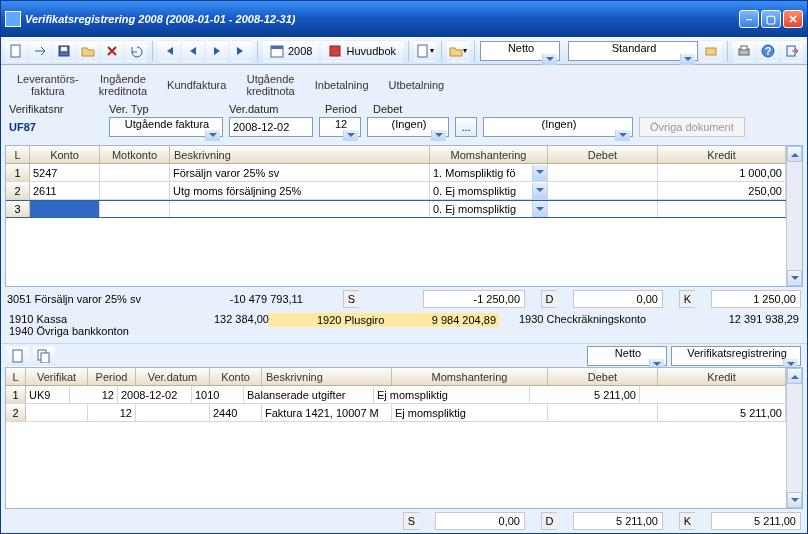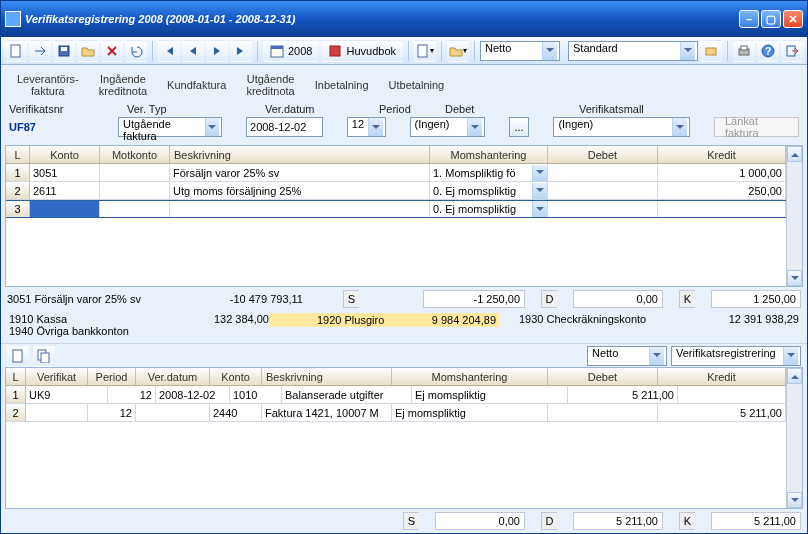--- a/index.html
+++ b/index.html
@@ -8,27 +8,27 @@
   .titlebar { height: 36px; background: linear-gradient(to bottom, #3b8ff5 0%, #1556c4 50%, #0a3d8f 100%); color: #fff; display: flex; align-items: center; padding: 0 4px; font-weight: bold; font-style: italic; }
   .titlebar-icon { width: 16px; height: 16px; background: #5fa8ff; border: 1px solid #fff; margin-right: 4px; }
   .titlebar-text { flex: 1; font-style: italic; }
   .titlebar-btns { display: flex; gap: 2px; }
   .tb-btn { width: 20px; height: 18px; background: linear-gradient(to bottom,#7fb8ff,#3b7fe0); border: 1px solid #fff; border-radius: 3px; display:flex; align-items:center; justify-content:center; color:#fff; font-weight:bold; font-style: normal; cursor: pointer; }
   .tb-btn.close { background: linear-gradient(to bottom,#ff8a6a,#e04a2a); }
   .toolbar { height: 28px; background: linear-gradient(to bottom,#f5f9ff,#d6e6fb); border-bottom: 1px solid #9ab8e0; display:flex; align-items:center; padding: 0 4px; gap: 2px; }
   .tbtn { width: 22px; height: 22px; background: linear-gradient(to bottom,#fefefe,#e0ecfb); border: 1px solid transparent; display:flex; align-items:center; justify-content:center; cursor:pointer; border-radius:2px; }
   .tbtn-wide { width:auto; padding: 0 6px; gap:4px; }
   .sep { width:1px; height:20px; background:#b0c8e8; margin:0 3px; }
-  .dd { height: 20px; border:1px solid #7f9db9; background:#fff; display:flex; padding:0 2px 0 4px; cursor:pointer; }
+  .dd { height: 20px; border:1px solid #7f9db9; background:#fff; display:flex; align-items:center; padding:0 2px 0 4px; cursor:pointer;flex-direction:column; }
   .dd-arrow { width:15px; height:100%; background: linear-gradient(to bottom,#e4eefb,#b8d4f5); border-left:1px solid #b8d4f5; display:flex; align-items:center; justify-content:center; margin-left:auto; }
   .dd-arrow::after { content:''; border:4px solid transparent; border-top-color:#4a6a9a; margin-top:3px; }
   .tabbar { height: 36px; display:flex; align-items:center; padding: 4px 16px 0; gap: 20px; }
   .tab { text-align:center; color:#333; cursor:pointer; line-height:1.1; }
   .fields { height: 44px; padding: 2px 8px; }
-  .fields-row { display:flex; gap: 24px; align-items:center; }
+  .fields-row { display:flex; gap: 6px; align-items:center; }
   .fld-lbl { color:#222; white-space:nowrap; }
   .bold-blue { color:#003399; font-weight:bold; }
   .input { height:20px; border:1px solid #7f9db9; background:#fff; padding:0 3px; display:flex; align-items:center; }
   .btn-small { height:20px; border:1px solid #7f9db9; background:linear-gradient(to bottom,#fefefe,#e0ecfb); padding:0 4px; display:flex; align-items:center; justify-content:center; cursor:pointer; }
   .btn-disabled { height:20px; border:1px solid #c8c8c8; background:#f5f5f5; color:#999; padding:0 10px; display:flex; align-items:center; }
   .grid { border:1px solid #9ab8e0; background:#fff; margin: 0 4px; }
   .grid-head { display:flex; background:linear-gradient(to bottom,#fdfdfe,#e8dfc8); height:18px; border-bottom:1px solid #b8b098; }
   .gh { border-right:1px solid #c8c0a8; display:flex; align-items:center; justify-content:center; color:#333; font-weight:normal; }
   .grid-body { }
   .gr { display:flex; height:18px; border-bottom:1px solid #d0d8e8; }
@@ -196,21 +196,20 @@
     <div class="tab">Utbetalning</div>
   </div>
 
   <div class="fields">
     <div class="fields-row" style="margin-bottom:2px;">
       <div style="width:94px;" class="fld-lbl">Verifikatsnr</div>
       <div style="width:114px;" class="fld-lbl">Ver. Typ</div>
       <div style="width:90px;" class="fld-lbl">Ver.datum</div>
       <div style="width:42px;" class="fld-lbl">Period</div>
       <div style="width:110px;" class="fld-lbl">Debet</div>
-      <div style="width:150px;" class="fld-lbl">Verifikatsmall</div>
     </div>
     <div class="fields-row">
       <div style="width:94px;" class="bold-blue">UF87</div>
       <div class="dd" style="width:114px;">
         <span>Utgående faktura</span>
         <div class="dd-arrow"></div>
       </div>
       <div class="input" style="width:84px;">
         <span>2008-12-02</span>
       </div>
@@ -220,39 +219,39 @@
       </div>
       <div class="dd" style="width:82px;">
         <span>(Ingen)</span>
         <div class="dd-arrow"></div>
       </div>
       <div class="btn-small" style="width:22px;">...</div>
       <div class="dd" style="width:150px;">
         <span>(Ingen)</span>
         <div class="dd-arrow"></div>
       </div>
-      <div class="btn-disabled">Länkat faktura</div>
+      <div class="btn-disabled">Övriga dokument</div>
     </div>
   </div>
 
   <div class="grid" style="height:142px; display:flex;">
     <div style="flex:1; display:flex; flex-direction:column;">
       <div class="grid-head">
         <div class="gh" style="width:24px;">L</div>
         <div class="gh" style="width:70px;">Konto</div>
         <div class="gh" style="width:70px;">Motkonto</div>
         <div class="gh" style="width:260px; justify-content:flex-start; padding-left:4px;">Beskrivning</div>
         <div class="gh" style="width:118px;">Momshantering</div>
         <div class="gh" style="width:110px;">Debet</div>
         <div class="gh" style="flex:1;">Kredit</div>
       </div>
       <div class="grid-body">
         <div class="gr">
           <div class="gc rownum" style="width:24px;">1</div>
-          <div class="gc" style="width:70px;">3051</div>
+          <div class="gc" style="width:70px;">5247</div>
           <div class="gc" style="width:70px;"></div>
           <div class="gc" style="width:260px;">Försäljn varor 25% sv</div>
           <div class="gc cell-dd" style="width:118px;">
               <span>1. Momspliktig fö</span>
               <div class="dd-arrow"></div>
             </div>
           <div class="gc num" style="width:110px;"></div>
           <div class="gc num" style="flex:1;">1 000,00</div>
         </div>
         <div class="gr">
@@ -355,21 +354,21 @@
         <div class="gh" style="width:74px;">Ver.datum</div>
         <div class="gh" style="width:52px;">Konto</div>
         <div class="gh" style="width:130px; justify-content:flex-start; padding-left:4px;">Beskrivning</div>
         <div class="gh" style="width:156px;">Momshantering</div>
         <div class="gh" style="width:110px;">Debet</div>
         <div class="gh" style="flex:1;">Kredit</div>
       </div>
       <div class="grid-body">
         <div class="gr">
           <div class="gc rownum" style="width:20px;">1</div>
-          <div class="gc" style="width:82px;">UK9</div>
+          <div class="gc" style="width:44px;">UK9</div>
           <div class="gc num" style="width:48px;">12</div>
           <div class="gc" style="width:74px;">2008-12-02</div>
           <div class="gc" style="width:52px;">1010</div>
           <div class="gc" style="width:130px;">Balanserade utgifter</div>
           <div class="gc" style="width:156px;">Ej momspliktig</div>
           <div class="gc num" style="width:110px;">5 211,00</div>
           <div class="gc num" style="flex:1;"></div>
         </div>
         <div class="gr">
           <div class="gc rownum" style="width:20px;">2</div>

